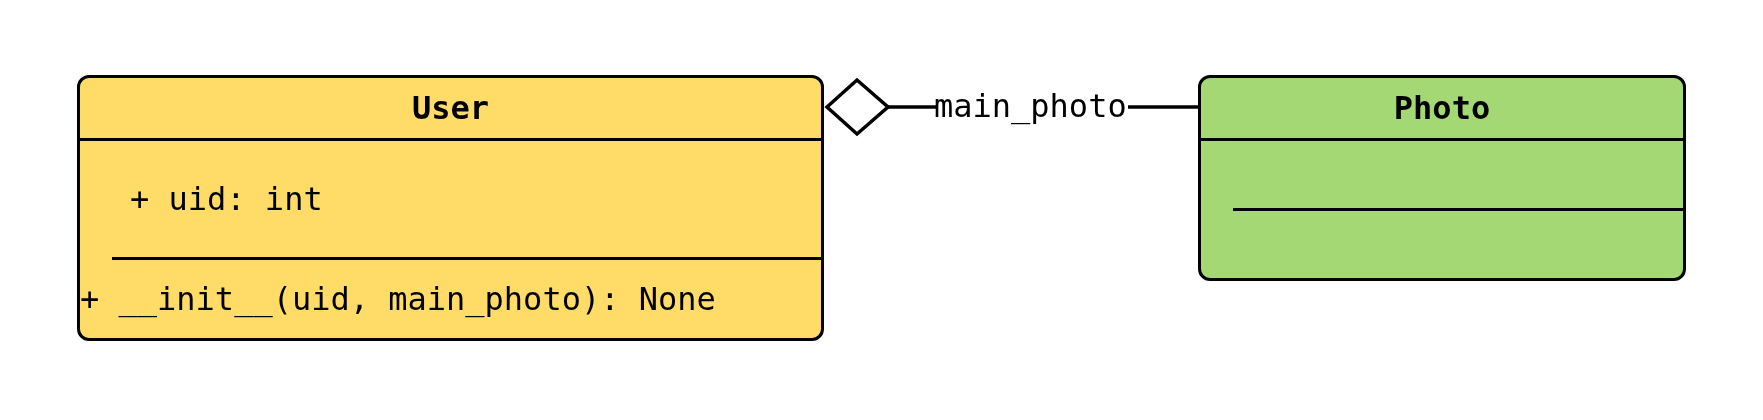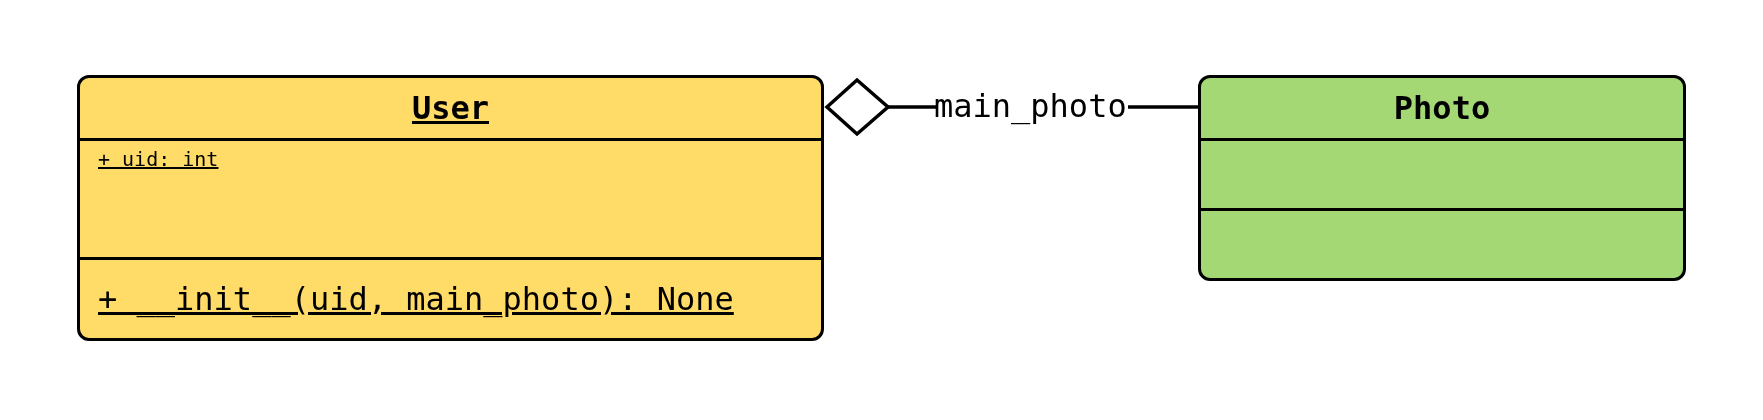--- a/index.html
+++ b/index.html
@@ -34,34 +34,34 @@
     display: flex;
     align-items: center;
     justify-content: center;
     font-size: 32px;
     font-weight: bold;
   }
   .box-attrs {
     border-bottom: 3px solid #000000;
     display: flex;
     flex-direction: column;
-    justify-content: space-between;
+    justify-content: center;
     padding-left: 18px;
-    font-size: 20px;
+    font-size: 32px;
     line-height: 36px;
     white-space: pre;
+    margin-left: 32px;
   }
   .user-box  .box-attrs { height: 116px; flex: 0 0 116px; }
   .photo-box .box-attrs { height: 67px;  flex: 0 0 67px; }
   .box-methods {
     flex: 1;
     display: flex;
     flex-direction: column;
     justify-content: center;
-    padding-left: 18px;
     font-size: 32px;
     line-height: 36px;
     white-space: pre;
   }
   .bold { font-weight: bold; }
   .connector-svg {
     position: absolute;
     left: 0;
     top: 0;
     width: 1763px;
@@ -81,21 +81,21 @@
 <body>
 
 <div class="diagram">
 
   <svg class="connector-svg" viewBox="0 0 1763 420">
     <line x1="886" y1="107" x2="936" y2="107" stroke="#000000" stroke-width="3.5"></line>
     <line x1="1128" y1="107" x2="1199" y2="107" stroke="#000000" stroke-width="3.5"></line>
     <polygon points="827,107 857,80 888,107 857,134" fill="#FFFFFF" stroke="#000000" stroke-width="3.5"></polygon>
   </svg>
 
-  <div class="class-box user-box" style="background: rgb(255, 219, 104); text-decoration: underline;">
+  <div class="class-box user-box" style="background: rgb(255, 219, 104);">
     <div class="box-title">User</div>
     <div class="box-attrs">
       <div><span>+ uid: int</span><span class="bold"></span></div>
     </div>
     <div class="box-methods">
       <div>+ __init__(uid, main_photo): None</div>
     </div>
   </div>
 
   <div class="class-box photo-box" style="background: rgb(163, 216, 116);">

